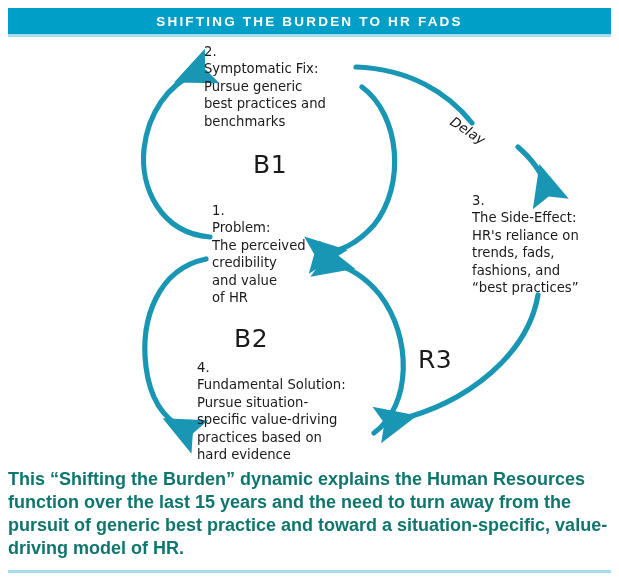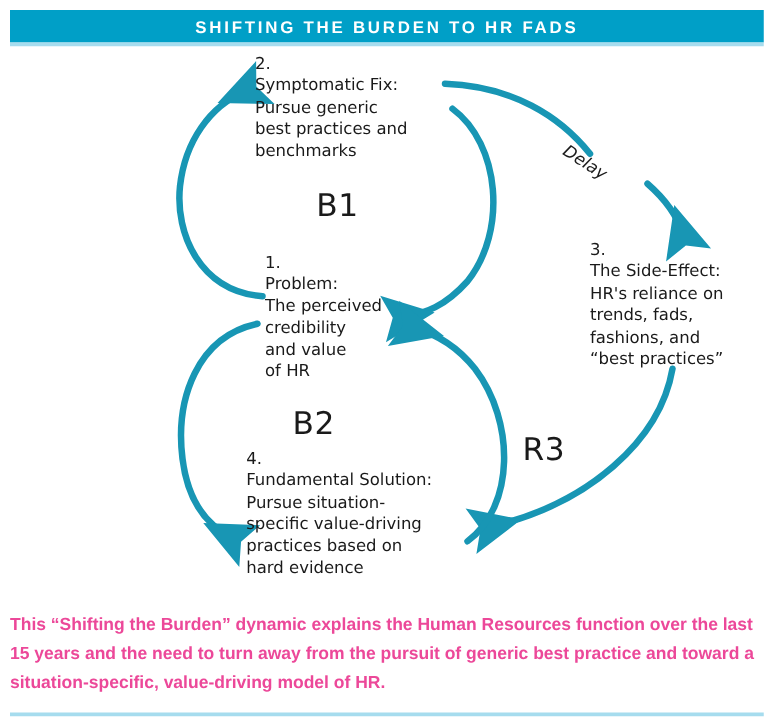--- a/index.html
+++ b/index.html
@@ -100,27 +100,27 @@
     font-style: italic;
     color: #1a1a1a;
     transform: rotate(33deg);
     transform-origin: left top;
   }
 
   
   .caption {
     position: absolute;
     left: 8px;
-    top: 488px;
+    top: 468px;
     width: 600px;
     font-family: "Liberation Sans", sans-serif;
-    font-size: 14px;
+    font-size: 18px;
     font-weight: bold;
     line-height: 23px;
-    color: #ec4899;
+    color: #0f766e;
   }
 
   .footer-rule {
     position: absolute;
     left: 8px;
     top: 570px;
     width: 603px;
     height: 3px;
     background: #a6dcee;
   }

